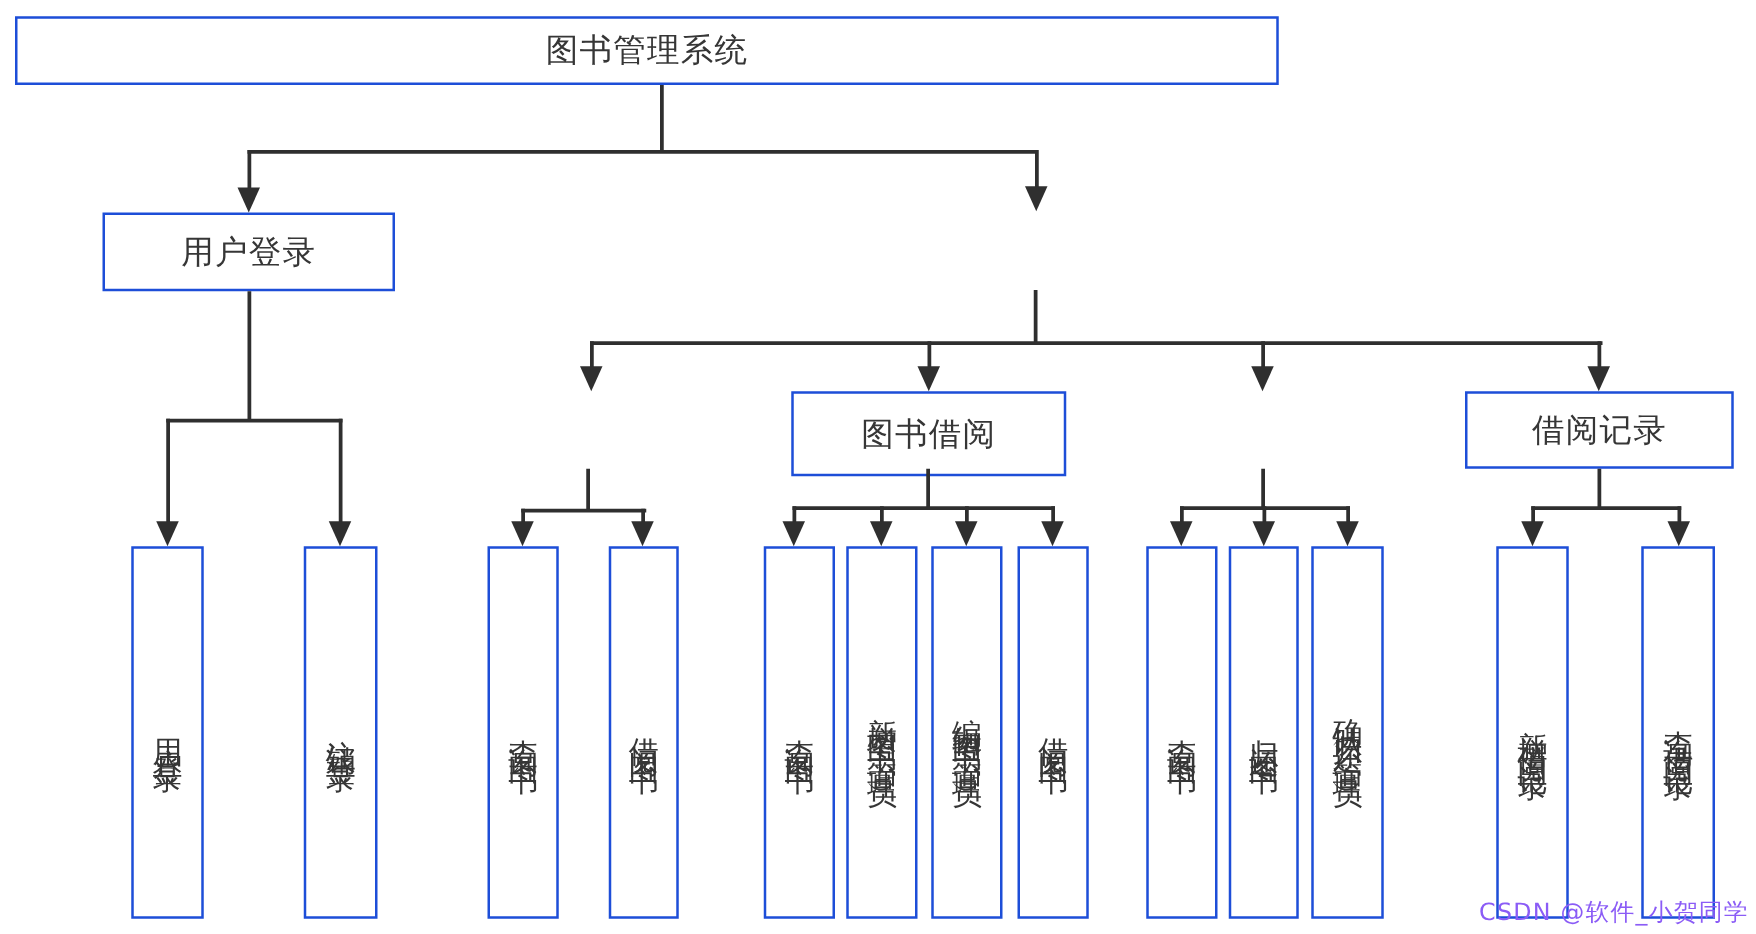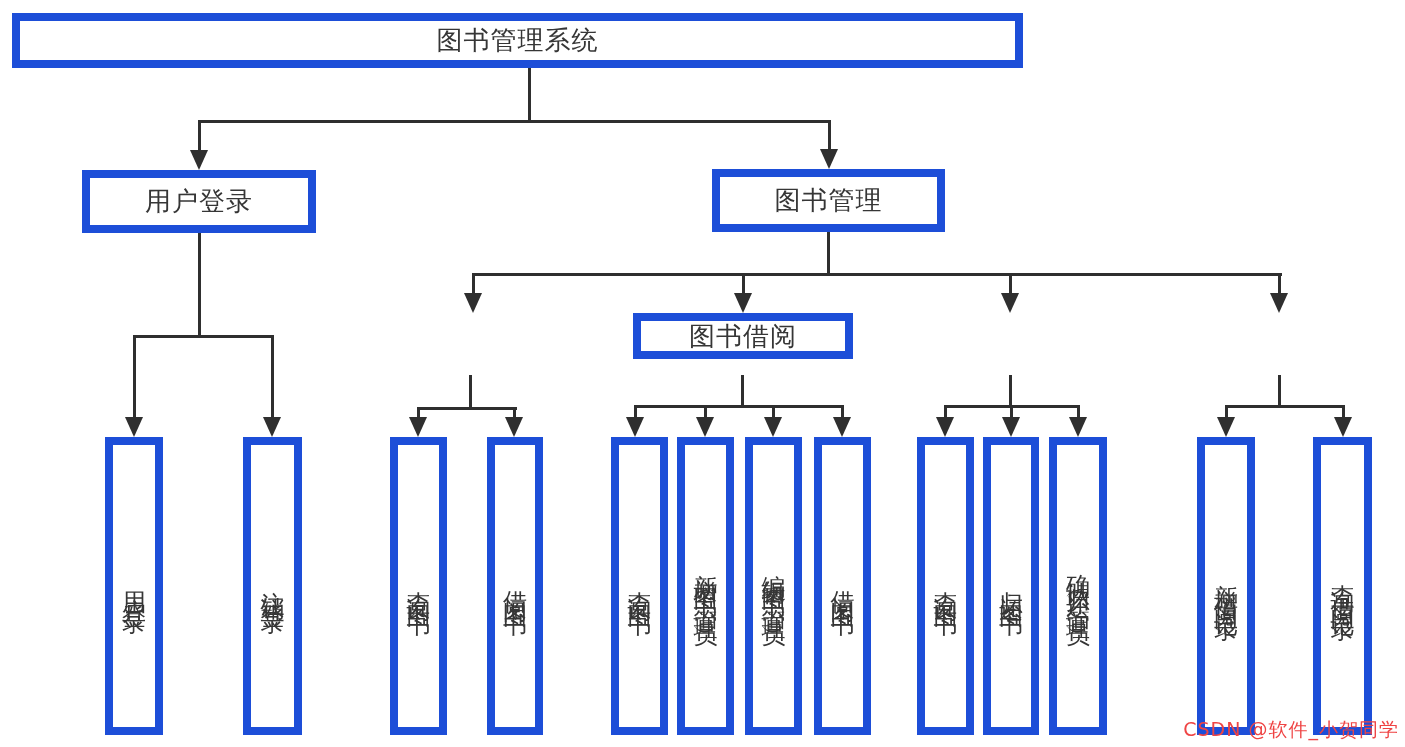--- a/index.html
+++ b/index.html
@@ -2,51 +2,51 @@
 <html><head>
 <meta charset="utf-8">
 <style>
   html,body { margin:0; padding:0; background:#ffffff; }
   .canvas {
     position:relative; width:1405px; height:747px; background:#ffffff;
     font-family:"DejaVu Sans","Liberation Sans",sans-serif; overflow:hidden;
   }
   .node {
     position:absolute; box-sizing:border-box;
-    border:8px solid #1d4ed8; background:#ffffff; color:#363636;
+    border:2px solid #1d4ed8; background:#ffffff; color:#363636;
     display:flex; align-items:center; justify-content:center;
   }
   .node.h { font-size:26px; letter-spacing:1px; }
   .node.v {
     writing-mode:vertical-rl; text-orientation:mixed;
     font-size:24px; letter-spacing:7px; line-height:1;
   }
   .vline { position:absolute; width:3px; background:#2f2f2f; }
   .hline { position:absolute; height:3px; background:#2f2f2f; }
   .arrow {
     position:absolute; width:0; height:0;
     border-left:9px solid transparent; border-right:9px solid transparent;
     border-top:20px solid #2f2f2f;
   }
   .watermark {
     position:absolute; right:6px; bottom:4px;
-    font-size:19px; color:#ef4444; letter-spacing:1px;
+    font-size:19px; color:#8b5cf6; letter-spacing:1px;
   }
 </style>
 </head>
 <body>
 
 <div class="canvas">
 
   <div class="node h" style="left:12px;top:13px;width:1011px;height:55px">图书管理系统</div>
 
   <div class="node h" style="left:82px;top:170px;width:234px;height:63px">用户登录</div>
-  <div class="node h" style="left:712px;top:169px;width:233px;height:63px">图书管理</div>
 
-  <div class="node h" style="left:633px;top:313px;width:220px;height:46px">图书借阅</div>
+  <div class="node h" style="left:633px;top:313px;width:220px;height:68px">图书借阅</div>
+  <div class="node h" style="left:1172px;top:313px;width:215px;height:62px">借阅记录</div>
 
   <div class="node v" style="left:105px;top:437px;width:58px;height:298px">用户登录</div>
   <div class="node v" style="left:243px;top:437px;width:59px;height:298px">注销登录</div>
 
   <div class="node v" style="left:390px;top:437px;width:57px;height:298px">查询图书</div>
   <div class="node v" style="left:487px;top:437px;width:56px;height:298px">借阅图书</div>
 
   <div class="node v" style="left:611px;top:437px;width:57px;height:298px">查询图书</div>
   <div class="node v" style="left:677px;top:437px;width:57px;height:298px">新增图书（管理员）</div>
   <div class="node v" style="left:745px;top:437px;width:57px;height:298px">编辑图书（管理员）</div>

